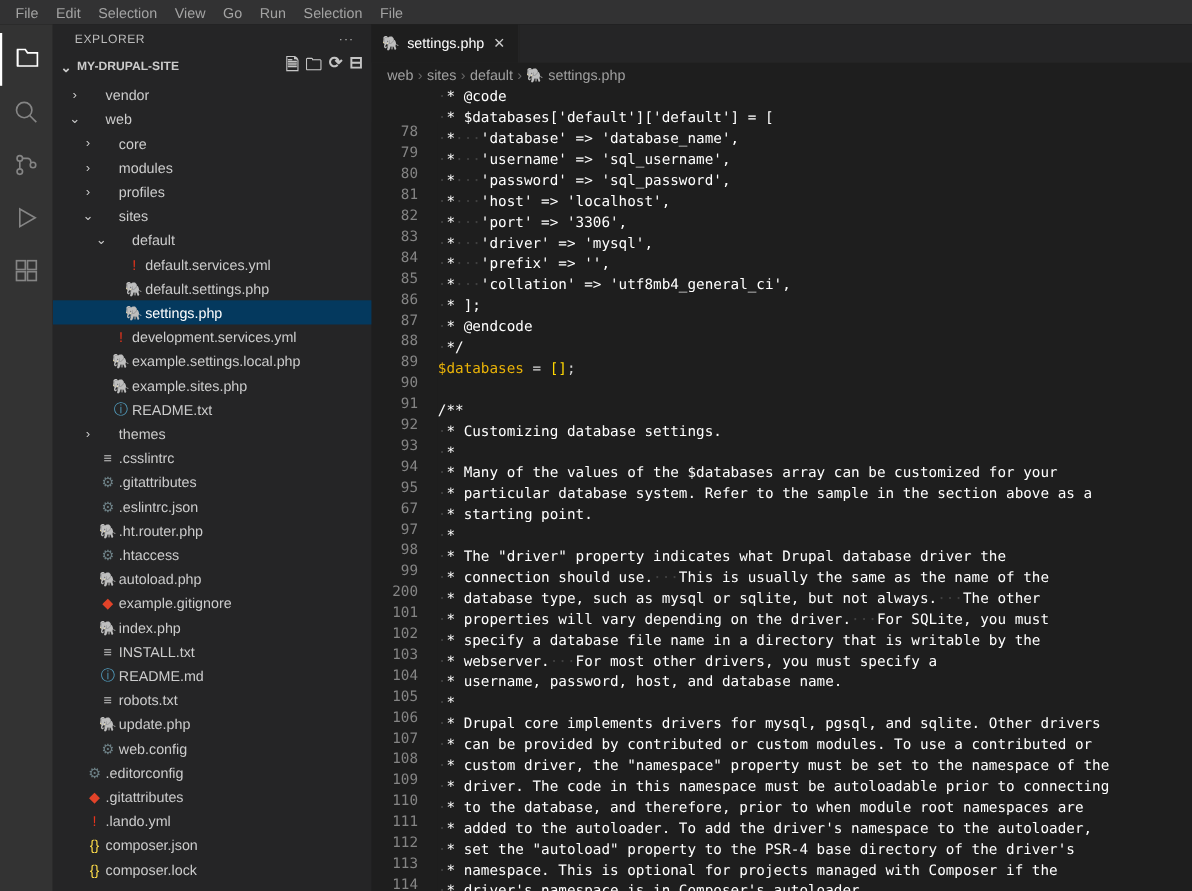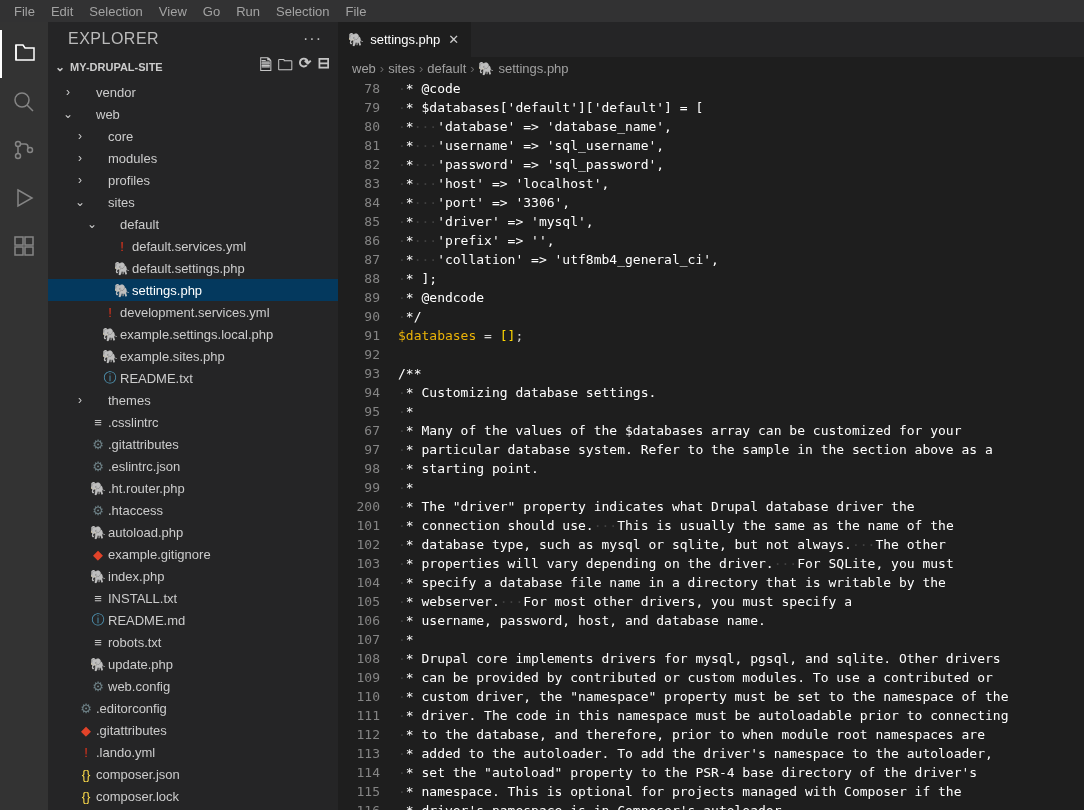--- a/index.html
+++ b/index.html
@@ -53,21 +53,21 @@
   display: flex;
   flex-direction: column;
   overflow: hidden;
 }
 .sidebar-header {
   display: flex;
   align-items: flex-start;
   justify-content: space-between;
   padding: 8px 16px 4px 20px;
   color: #bbbbbb;
-  font-size: 16px;
+  font-size: 11px;
   letter-spacing: 0.5px;
 }
 .project-header {
   display: flex;
   align-items: center;
   justify-content: space-between;
   padding: 2px 8px 2px 4px;
   color: #cccccc;
   font-size: 11px;
   font-weight: bold;
@@ -142,20 +142,21 @@
   line-height: 19px;
   overflow: hidden;
 }
 .gutter {
   width: 60px;
   text-align: right;
   padding-right: 18px;
   color: #858585;
   user-select: none;
   background: #1e1e1e;
+  margin-top: 32px;
 }
 .code {
   flex: 1;
   white-space: pre;
   color: #d4d4d4;
   overflow: hidden;
 }
 .c-comment { color: #ffffff; }
 .c-var { color: #eab308; }
 .c-op { color: #d4d4d4; }

